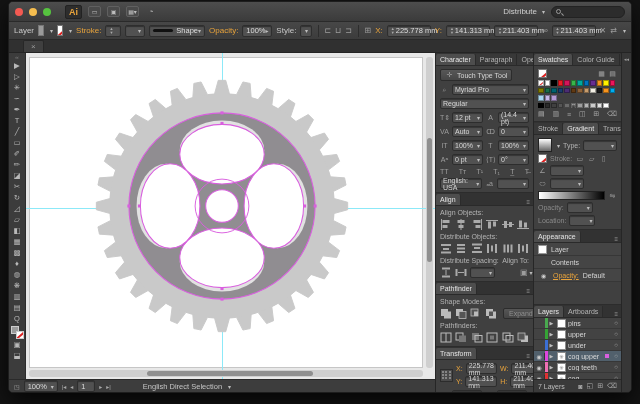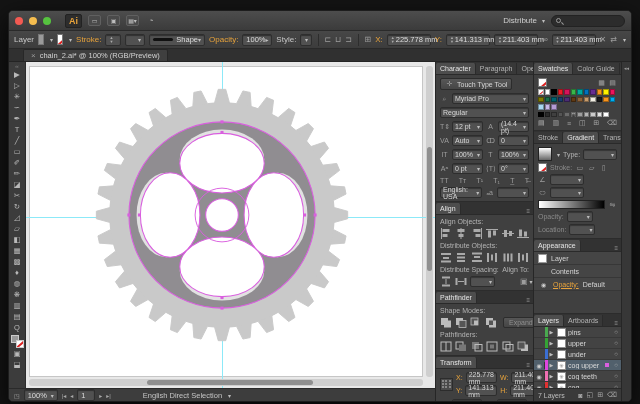--- a/index.html
+++ b/index.html
@@ -1,18 +1,18 @@
 <!DOCTYPE html>
 <html><head>
 <meta charset="utf-8">
 <style>
   html,body{margin:0;padding:0;background:#141414;width:640px;height:404px;overflow:hidden;
     font-family:"Liberation Sans",sans-serif;-webkit-font-smoothing:antialiased;}
   *{box-sizing:border-box;}
-  #window{position:absolute;left:8px;top:10px;width:624px;height:392px;background:#3e3e3e;
+  #window{position:absolute;left:8px;top:1px;width:624px;height:392px;background:#3e3e3e;
     border-radius:5px;overflow:hidden;display:flex;flex-direction:column;
     box-shadow:0 8px 24px rgba(0,0,0,.8);border:1px solid #1d1d1d;}
   
   .appbar{height:20px;flex:0 0 20px;background:linear-gradient(#4d4d4d,#3b3b3b);
     border-bottom:1px solid #2a2a2a;display:flex;align-items:center;padding:0 6px;gap:6px;}
   .tl{width:8px;height:8px;border-radius:50%;}
   .ai-logo{font-size:9px;font-weight:bold;color:#e8a33b;background:#2d2d2d;border:1px solid #222;
     padding:1px 3px;border-radius:2px;margin-left:8px;}
   .win-ico{width:13px;height:11px;border:1px solid #606060;border-radius:2px;background:#4a4a4a;
     font-size:6px;color:#bdbdbd;text-align:center;line-height:10px;}
@@ -197,21 +197,20 @@
         <span>211.403 mm</span>
       </span>
     <span class="cbico">✕</span>
     <span class="cbico">⇄</span>
     <span class="dd">▾</span>
   </div>
 
   <div class="tabbar">
     <div class="doctab">
       <span class="x">×</span>
-      <span>chain_2.ai* @ 100% (RGB/Preview)</span>
     </div>
   </div>
 
   <div class="bottomregion">
     <div class="leftcol">
       <div class="mainrow">
 
         <div class="toolbar">
           <span class="tbcoll">‹‹</span>
           <div id="toolstrip">

